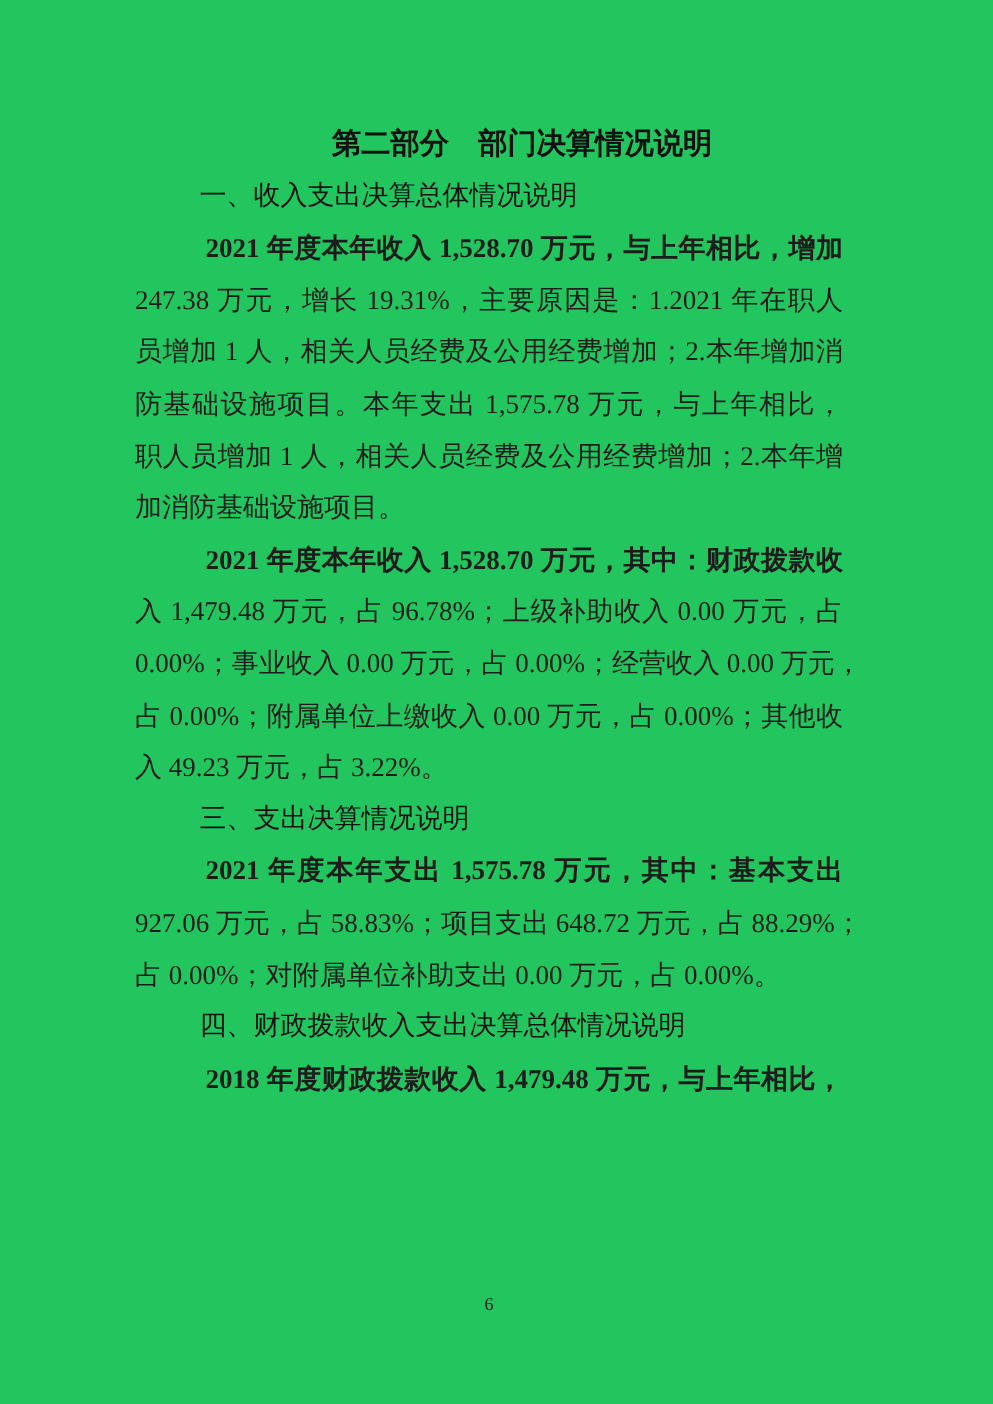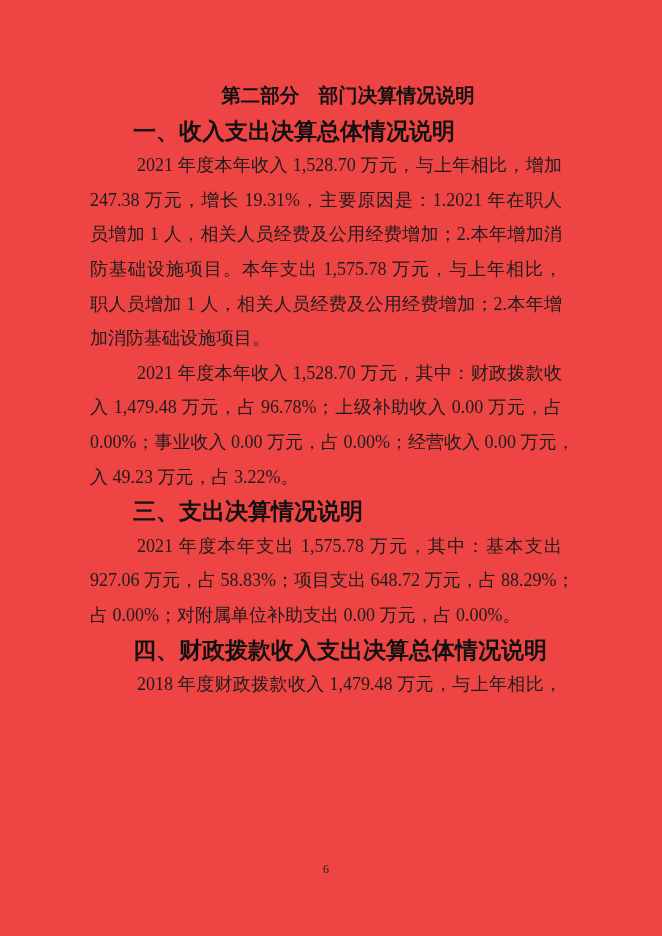--- a/index.html
+++ b/index.html
@@ -4,21 +4,21 @@
 <style>
   html, body {
     margin: 0;
     padding: 0;
     background: #ffffff;
   }
   .page {
     position: relative;
     width: 662px;
     height: 936px;
-    background: #ef4444;
+    background: #22c55e;
     overflow: hidden;
     font-family: "Liberation Serif", "DejaVu Serif", serif;
     color: #1c1c1c;
   }
   .content {
     position: absolute;
     left: 90px;
     top: 79px;
     width: 472px;
   }
@@ -28,35 +28,36 @@
     font-family: "DejaVu Sans", "Liberation Sans", sans-serif;
     font-weight: bold;
     font-size: 19.5px;
     line-height: 34.6px;
     color: #111111;
     white-space: nowrap;
   }
   .heading {
     padding-left: 43px;
     font-family: "DejaVu Sans", "Liberation Sans", sans-serif;
-    font-weight: bold;
-    font-size: 23px;
+    font-weight: normal;
+    font-size: 18px;
     line-height: 34.6px;
     color: #111111;
     white-space: nowrap;
   }
   .line {
     font-size: 18px;
     line-height: 34.6px;
     white-space: nowrap;
     text-align: justify;
     text-align-last: justify;
   }
   .line.first {
     text-indent: 47px;
+    font-weight: bold;
   }
   .line.last {
     text-align: left;
     text-align-last: left;
   }
   .page-number {
     position: absolute;
     top: 862px;
     left: 90px;
     width: 472px;
@@ -78,20 +79,21 @@
     <div class="line first">2021 年度本年收入 1,528.70 万元，与上年相比，增加</div>
     <div class="line">247.38 万元，增长 19.31%，主要原因是：1.2021 年在职人</div>
     <div class="line">员增加 1 人，相关人员经费及公用经费增加；2.本年增加消</div>
     <div class="line">防基础设施项目。本年支出 1,575.78 万元，与上年相比，</div>
     <div class="line">职人员增加 1 人，相关人员经费及公用经费增加；2.本年增</div>
     <div class="line last">加消防基础设施项目。</div>
 
     <div class="line first">2021 年度本年收入 1,528.70 万元，其中：财政拨款收</div>
     <div class="line">入 1,479.48 万元，占 96.78%；上级补助收入 0.00 万元，占</div>
     <div class="line">0.00%；事业收入 0.00 万元，占 0.00%；经营收入 0.00 万元，</div>
+    <div class="line">占 0.00%；附属单位上缴收入 0.00 万元，占 0.00%；其他收</div>
     <div class="line last">入 49.23 万元，占 3.22%。</div>
 
     <div class="heading">三、支出决算情况说明</div>
     <div class="line first">2021 年度本年支出 1,575.78 万元，其中：基本支出</div>
     <div class="line">927.06 万元，占 58.83%；项目支出 648.72 万元，占 88.29%；</div>
     <div class="line last">占 0.00%；对附属单位补助支出 0.00 万元，占 0.00%。</div>
 
     <div class="heading">四、财政拨款收入支出决算总体情况说明</div>
     <div class="line first">2018 年度财政拨款收入 1,479.48 万元，与上年相比，</div>
 

